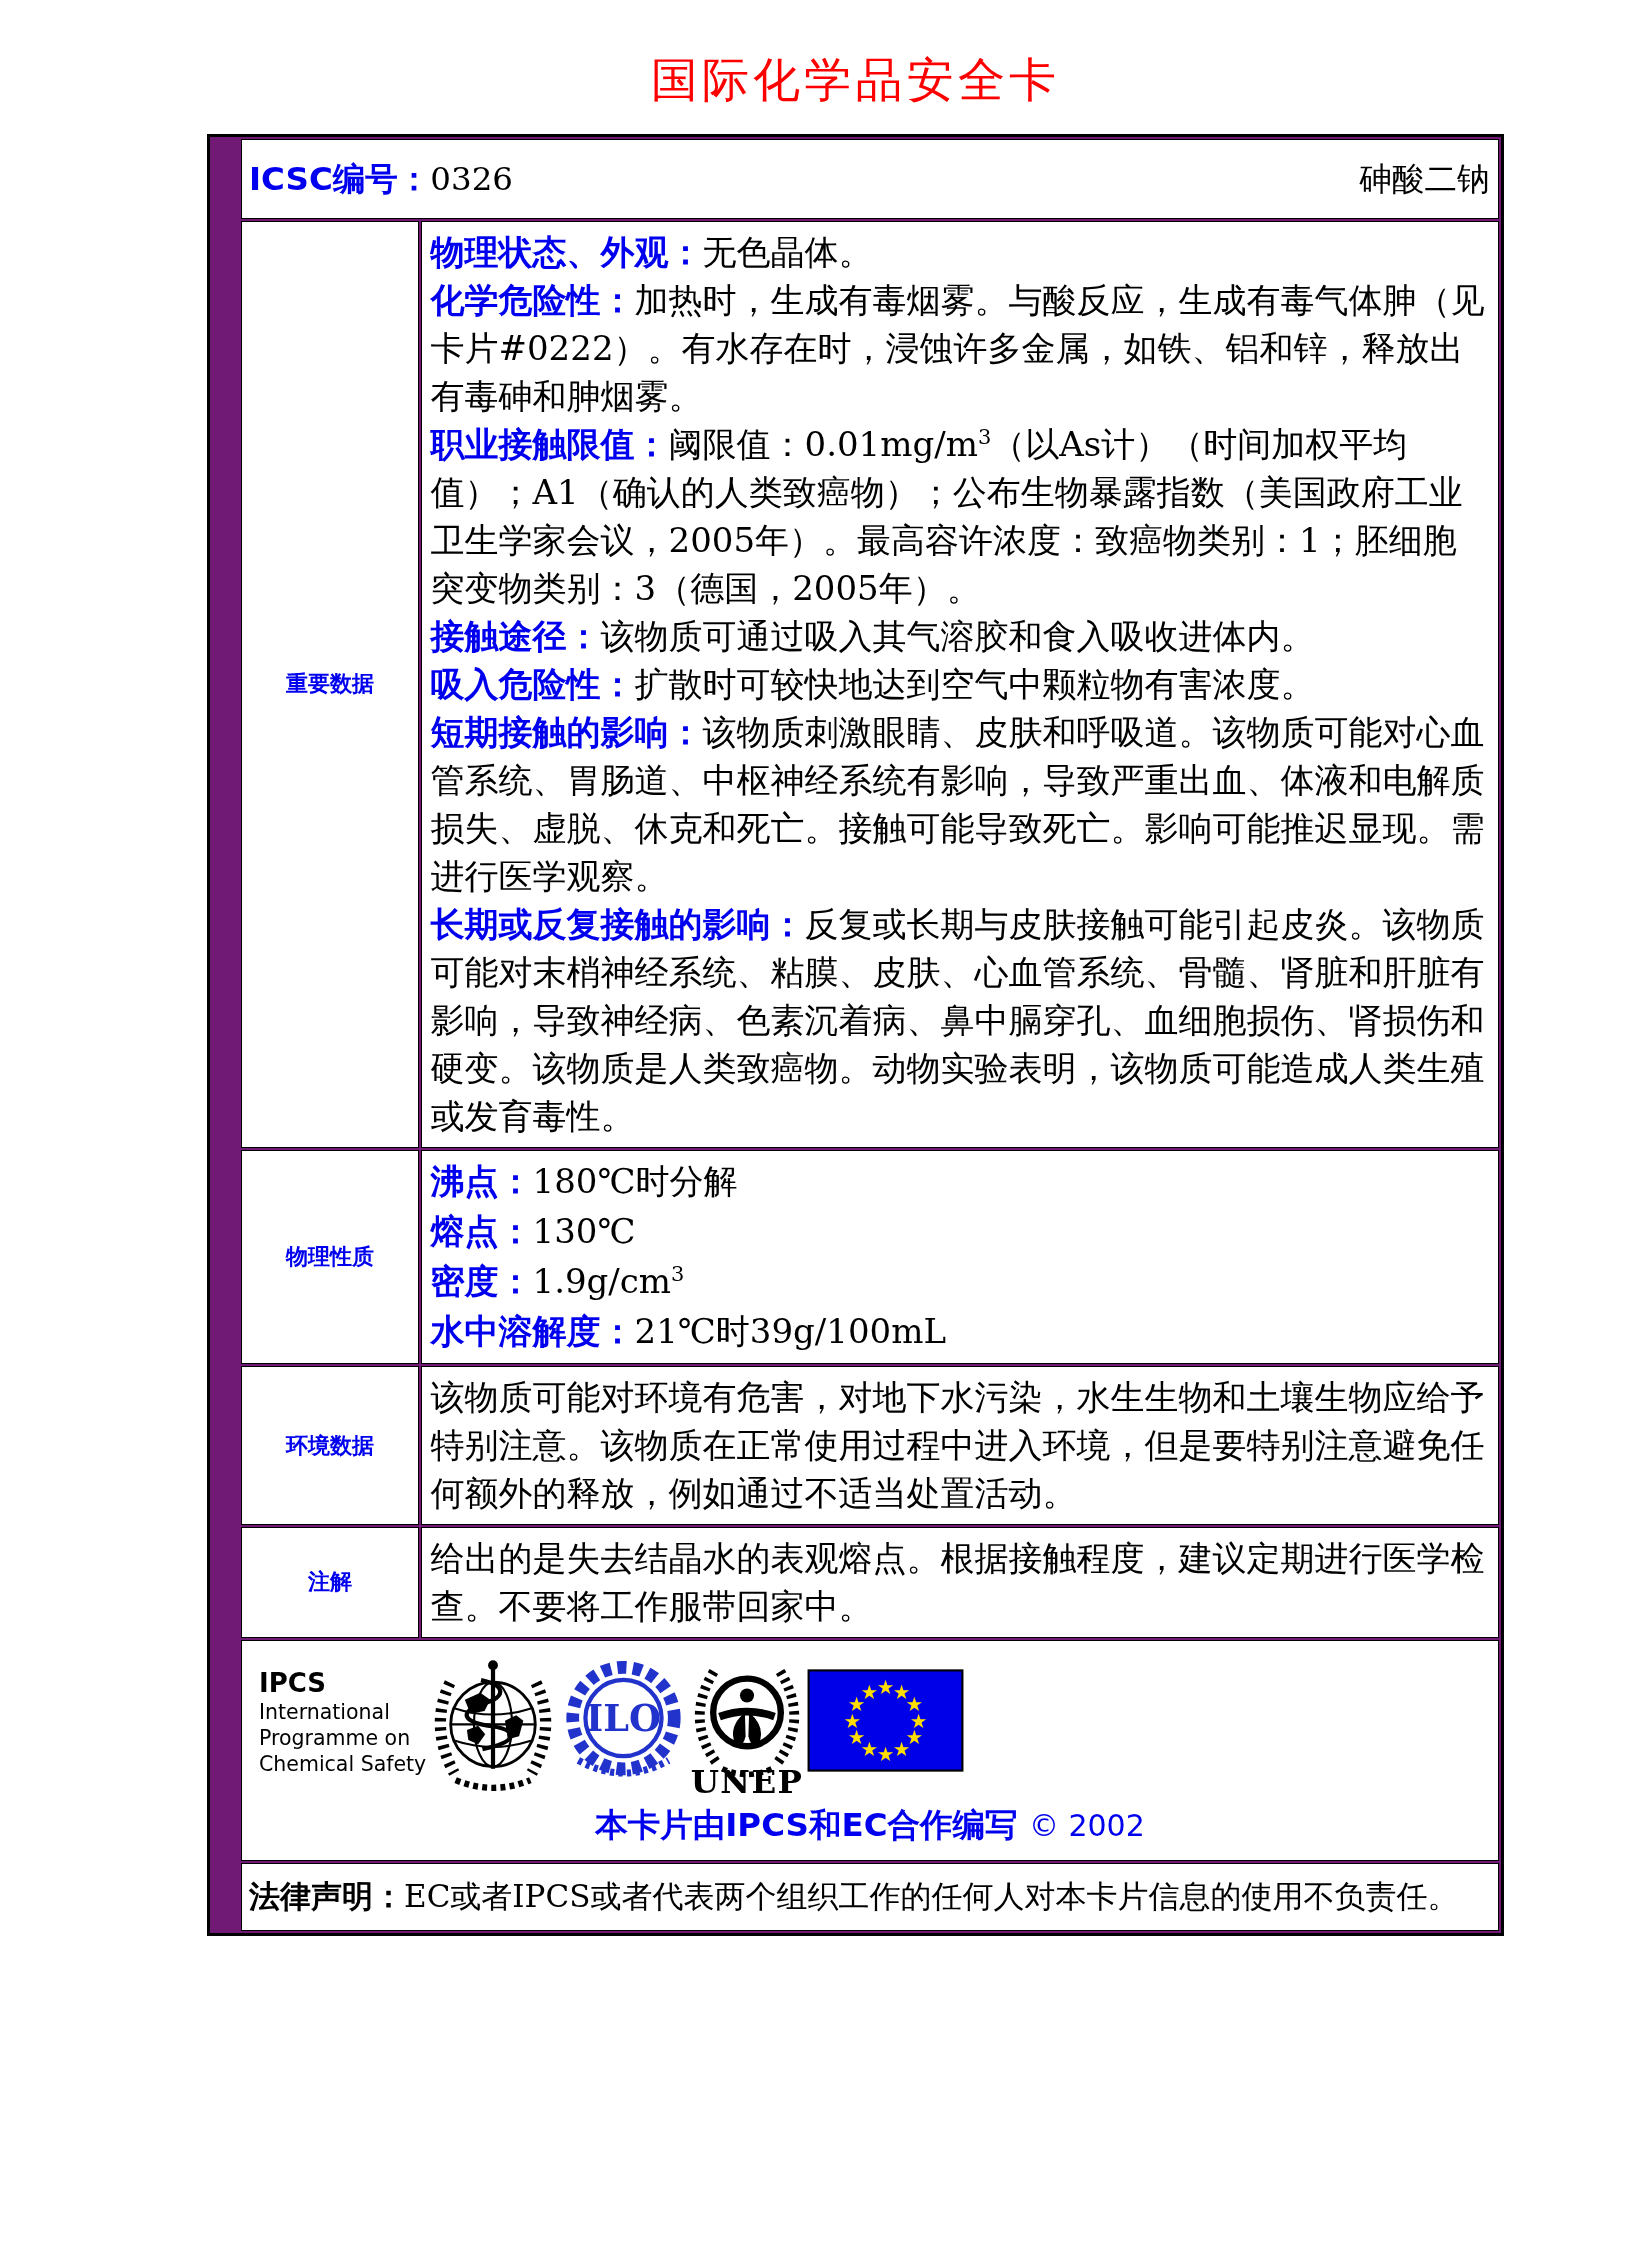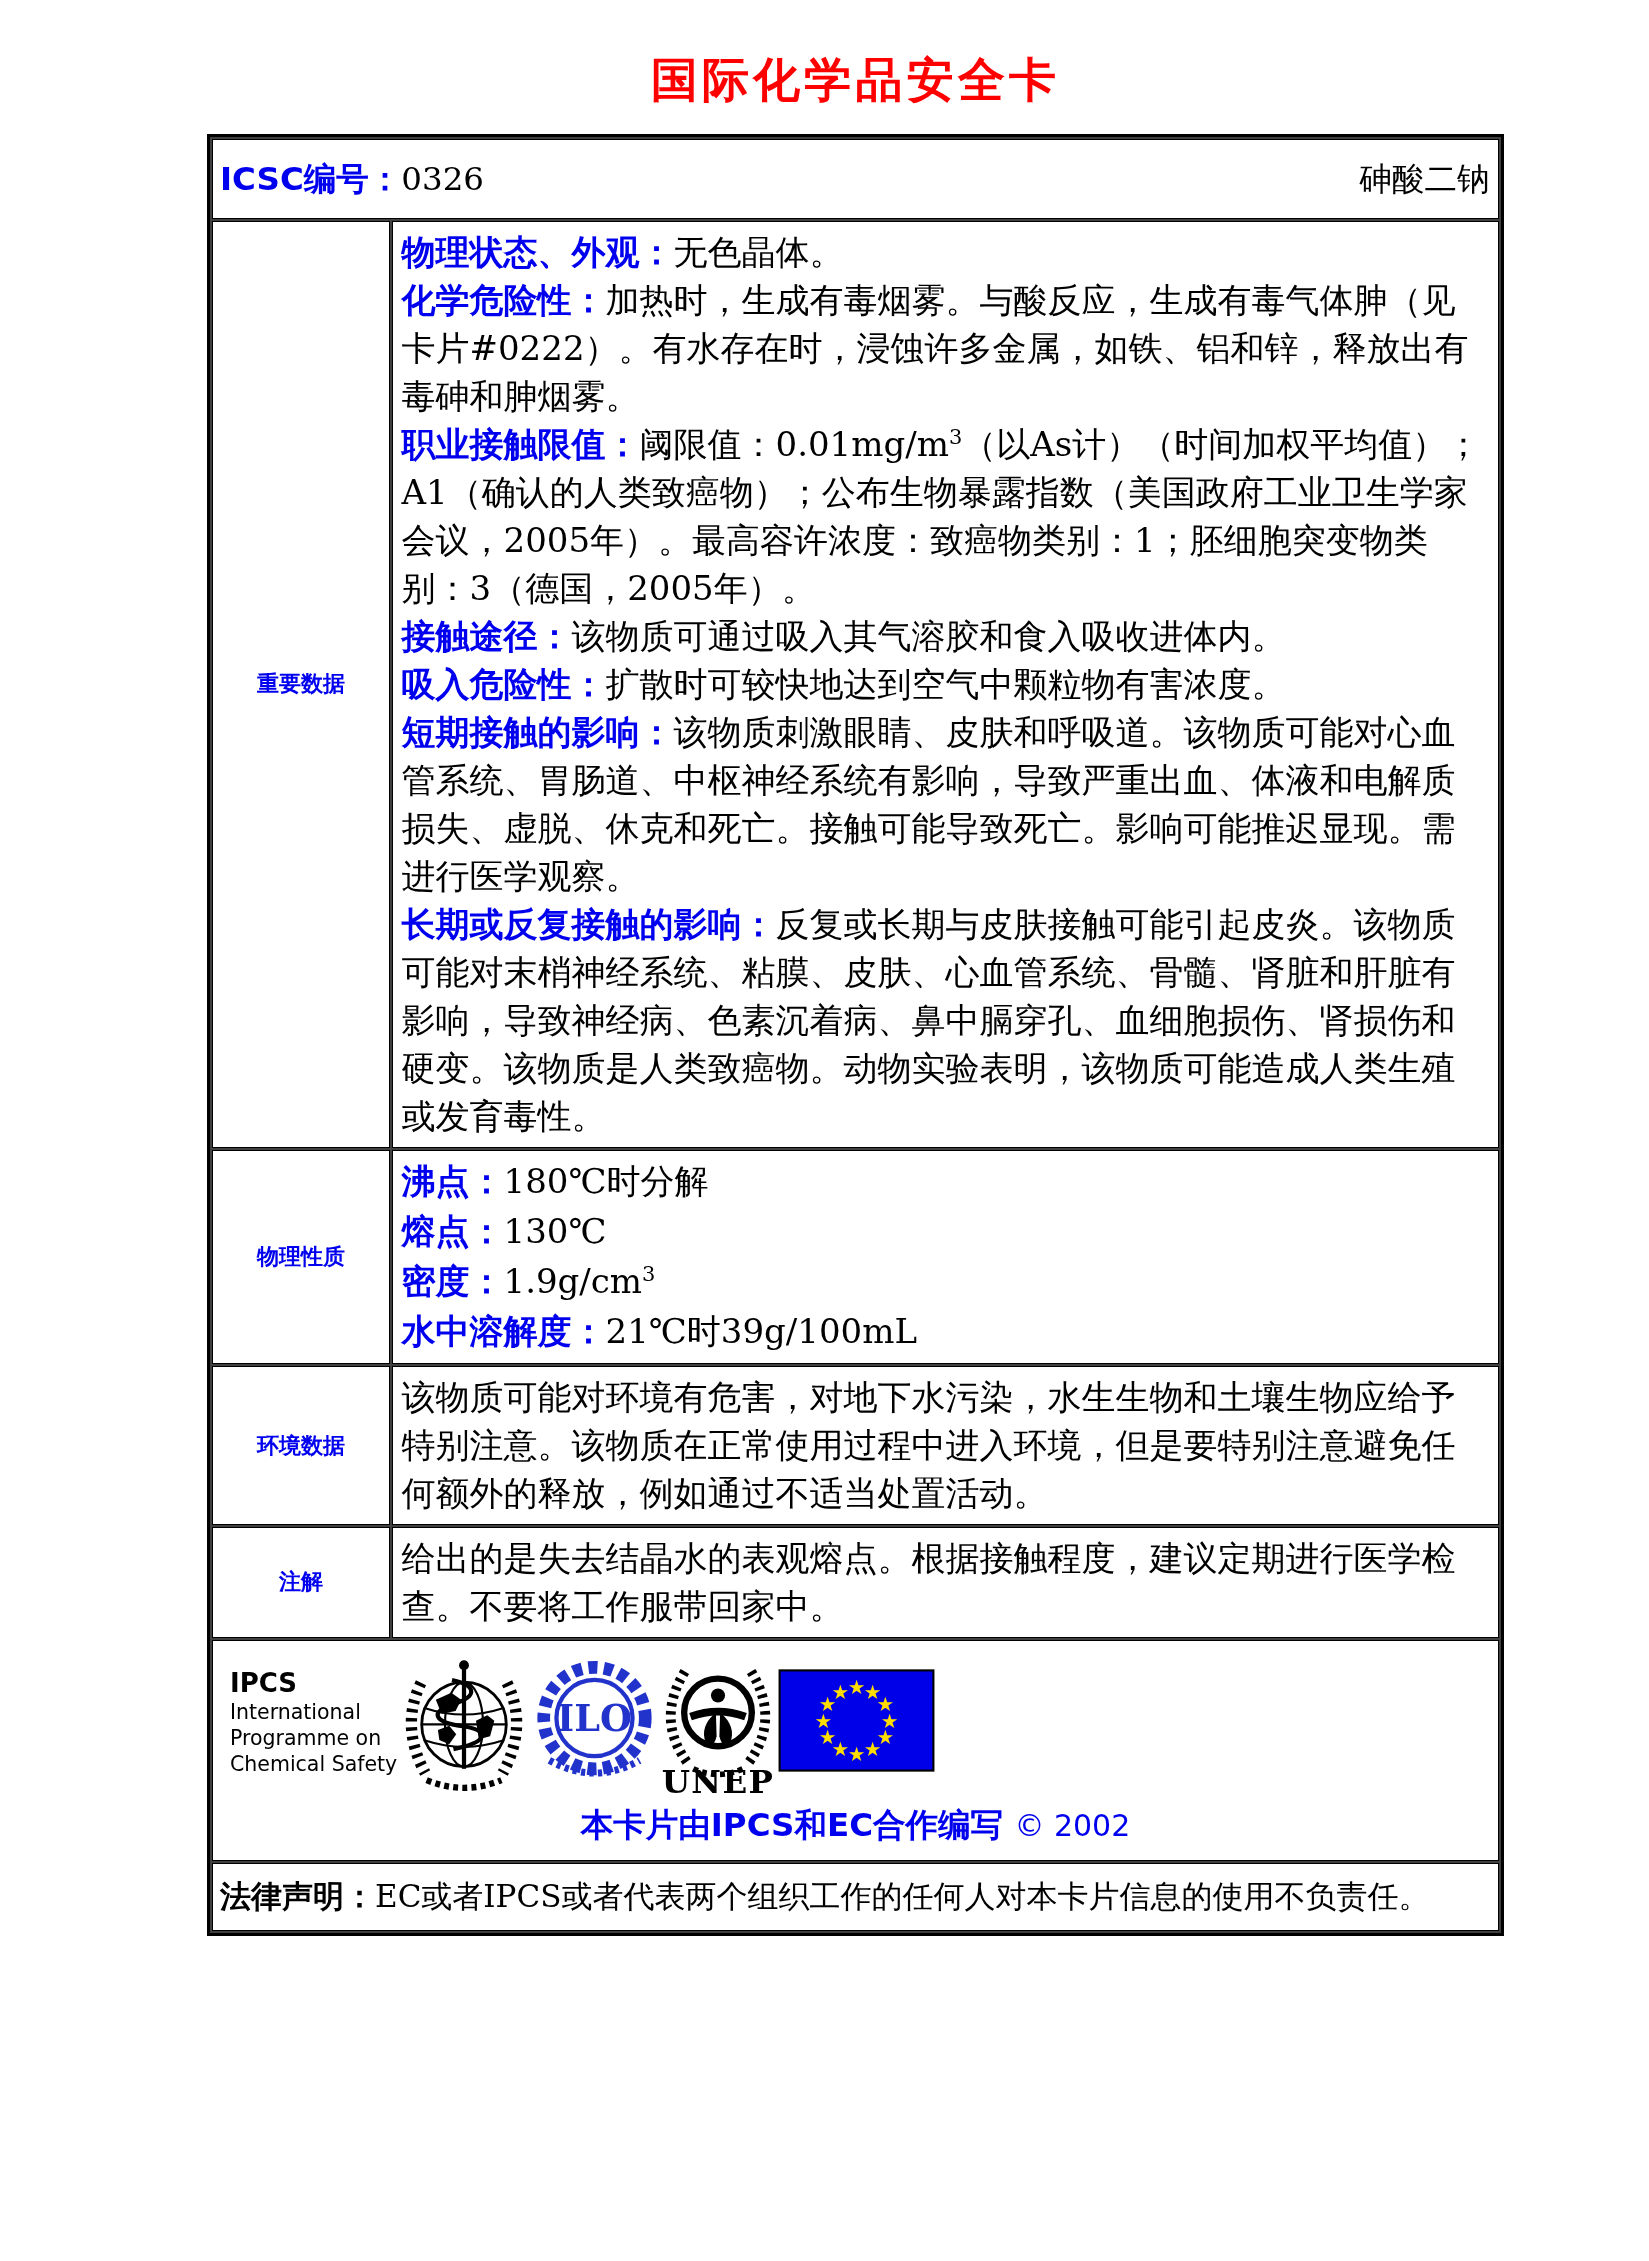--- a/index.html
+++ b/index.html
@@ -5,27 +5,28 @@
   html,body{margin:0;padding:0;background:#ffffff;}
   body{
     width:1649px;height:2261px;position:relative;
     font-family:"DejaVu Serif","Liberation Serif",serif;
     color:#000;
   }
   .page-title{
     position:absolute;left:207px;top:49px;width:1297px;
     text-align:center;color:#ff0000;
     font-family:"DejaVu Sans","Liberation Sans",sans-serif;
-    font-weight:bold;font-size:47px;letter-spacing:4.2px;
+    font-weight:normal;font-size:47px;letter-spacing:4.2px;
   }
   table.card{
     position:absolute;left:207px;top:134px;width:1297px;
     border-collapse:separate;border-spacing:2.1px;
-    border:3.5px solid #000;background:#404040;
+    border:3.5px solid #000;background:#701a75;
     table-layout:fixed;
+    padding-left:29px;
   }
   td{border:1.4px solid #000;vertical-align:middle;background:#fff;}
   td.rail{
     text-align:center;
     color:#0000ee;font-weight:bold;font-size:22px;
     font-family:"DejaVu Sans","Liberation Sans",sans-serif;
     padding:4.2px 2.8px;
   }
   td.content{
     padding:5.7px 10px 7px 8.5px;

